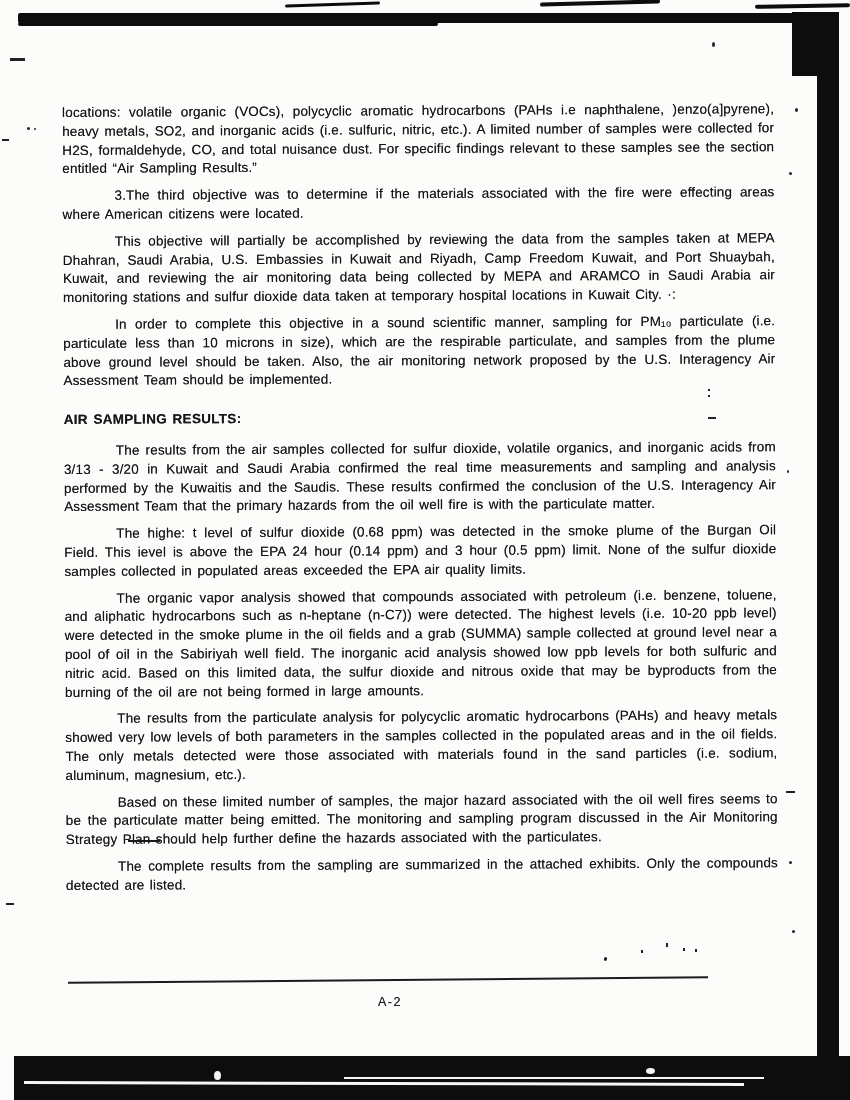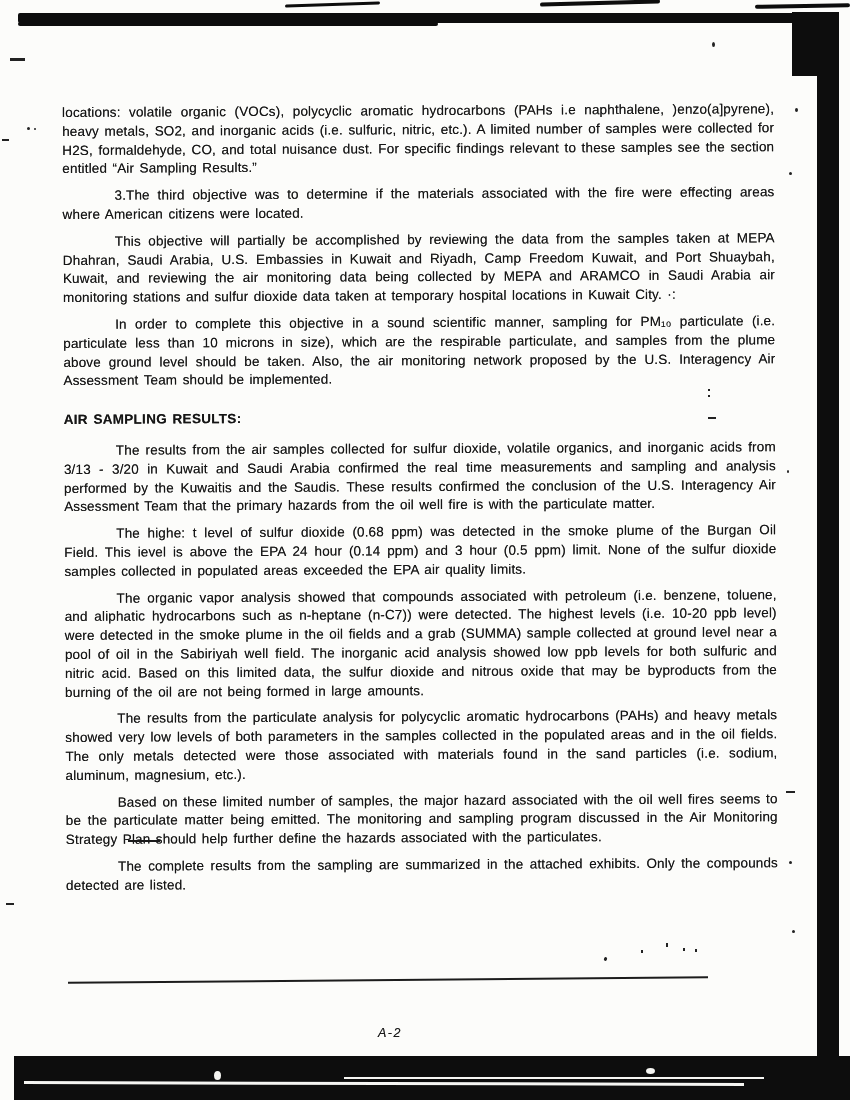--- a/index.html
+++ b/index.html
@@ -32,22 +32,22 @@
     letter-spacing:0.3px;
     margin:20px 0 12px 0;
     text-align:left;
   }
   
   .footer-rule{
     position:absolute;left:68px;top:979px;width:640px;height:2px;
     background:#1c1c1c;transform:rotate(-0.5deg);
   }
   .page-number{
-    position:absolute;left:378px;top:1026px;
-    font-style:italic;font-size:12.5px;letter-spacing:1.5px;
+    position:absolute;left:378px;top:995px;
+    font-size:12.5px;letter-spacing:1.5px;
     color:#1a1a1a;text-shadow:0 0 0.3px rgba(0,0,0,0.6);
   }
   
   .art{position:absolute;background:#0d0d0d;}
   .streak1{left:285px;top:3px;width:95px;height:3px;border-radius:2px;transform:rotate(-2deg);}
   .streak2{left:540px;top:1px;width:120px;height:4px;border-radius:3px;transform:rotate(-1.6deg);}
   .streak3{left:755px;top:4px;width:95px;height:4px;border-radius:3px;transform:rotate(-1deg);}
   .top-band{left:18px;top:13px;width:802px;height:10px;border-radius:2px;}
   .top-band2{left:18px;top:22px;width:420px;height:4px;border-radius:2px;}
   .corner-block{left:792px;top:12px;width:46px;height:64px;}

